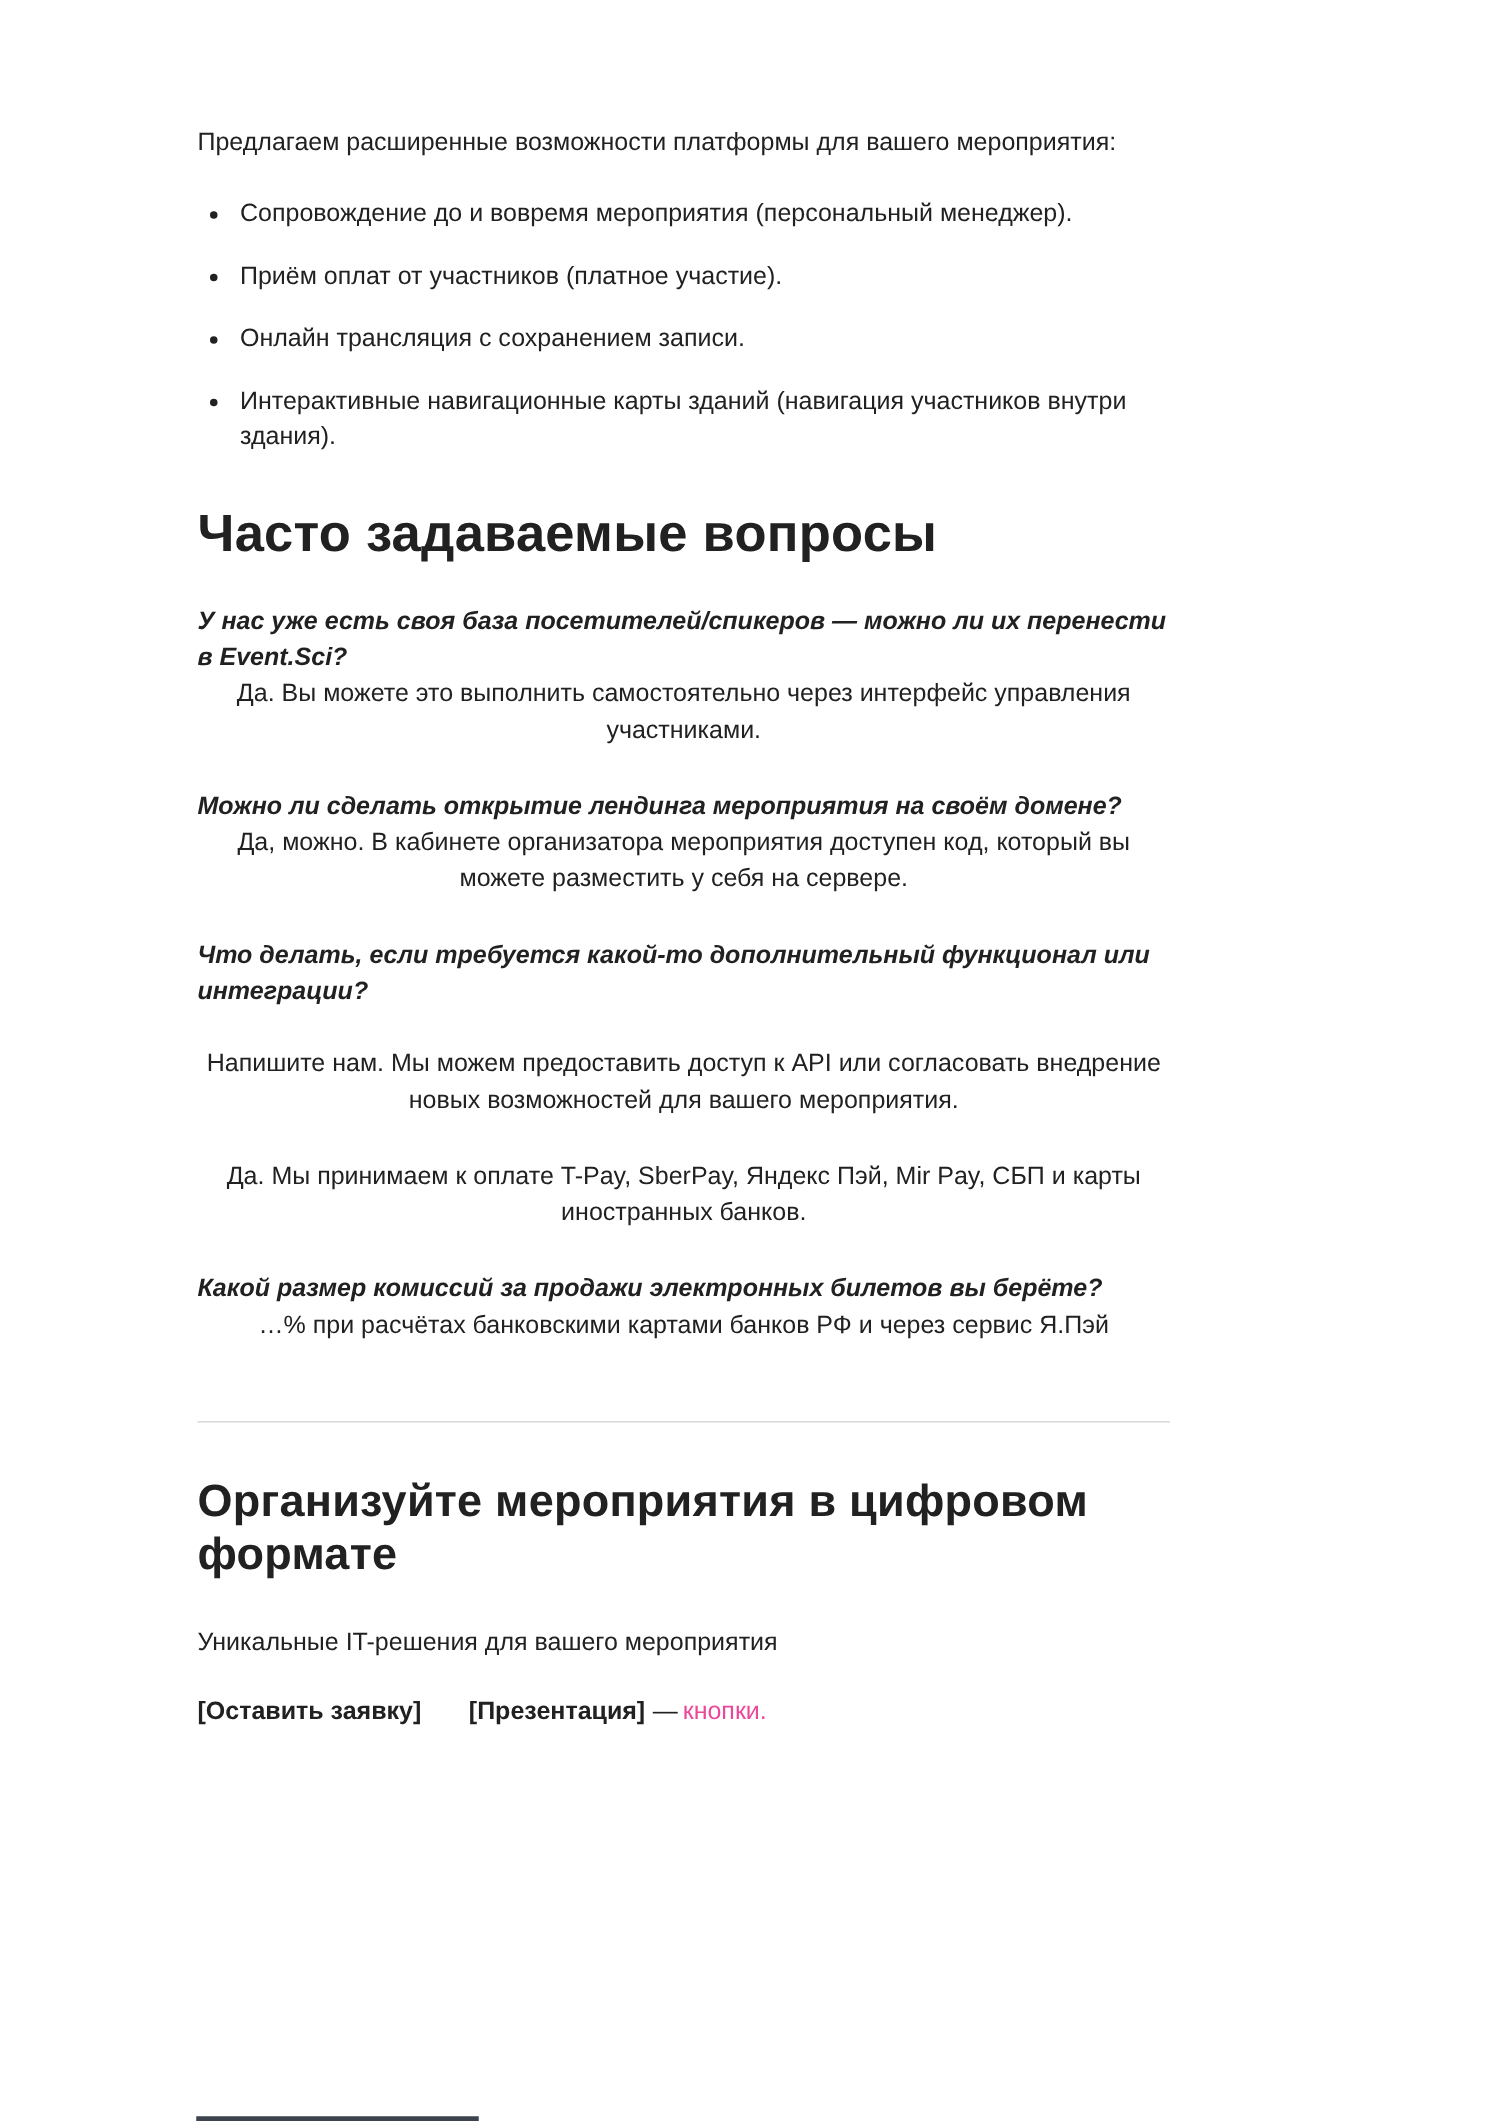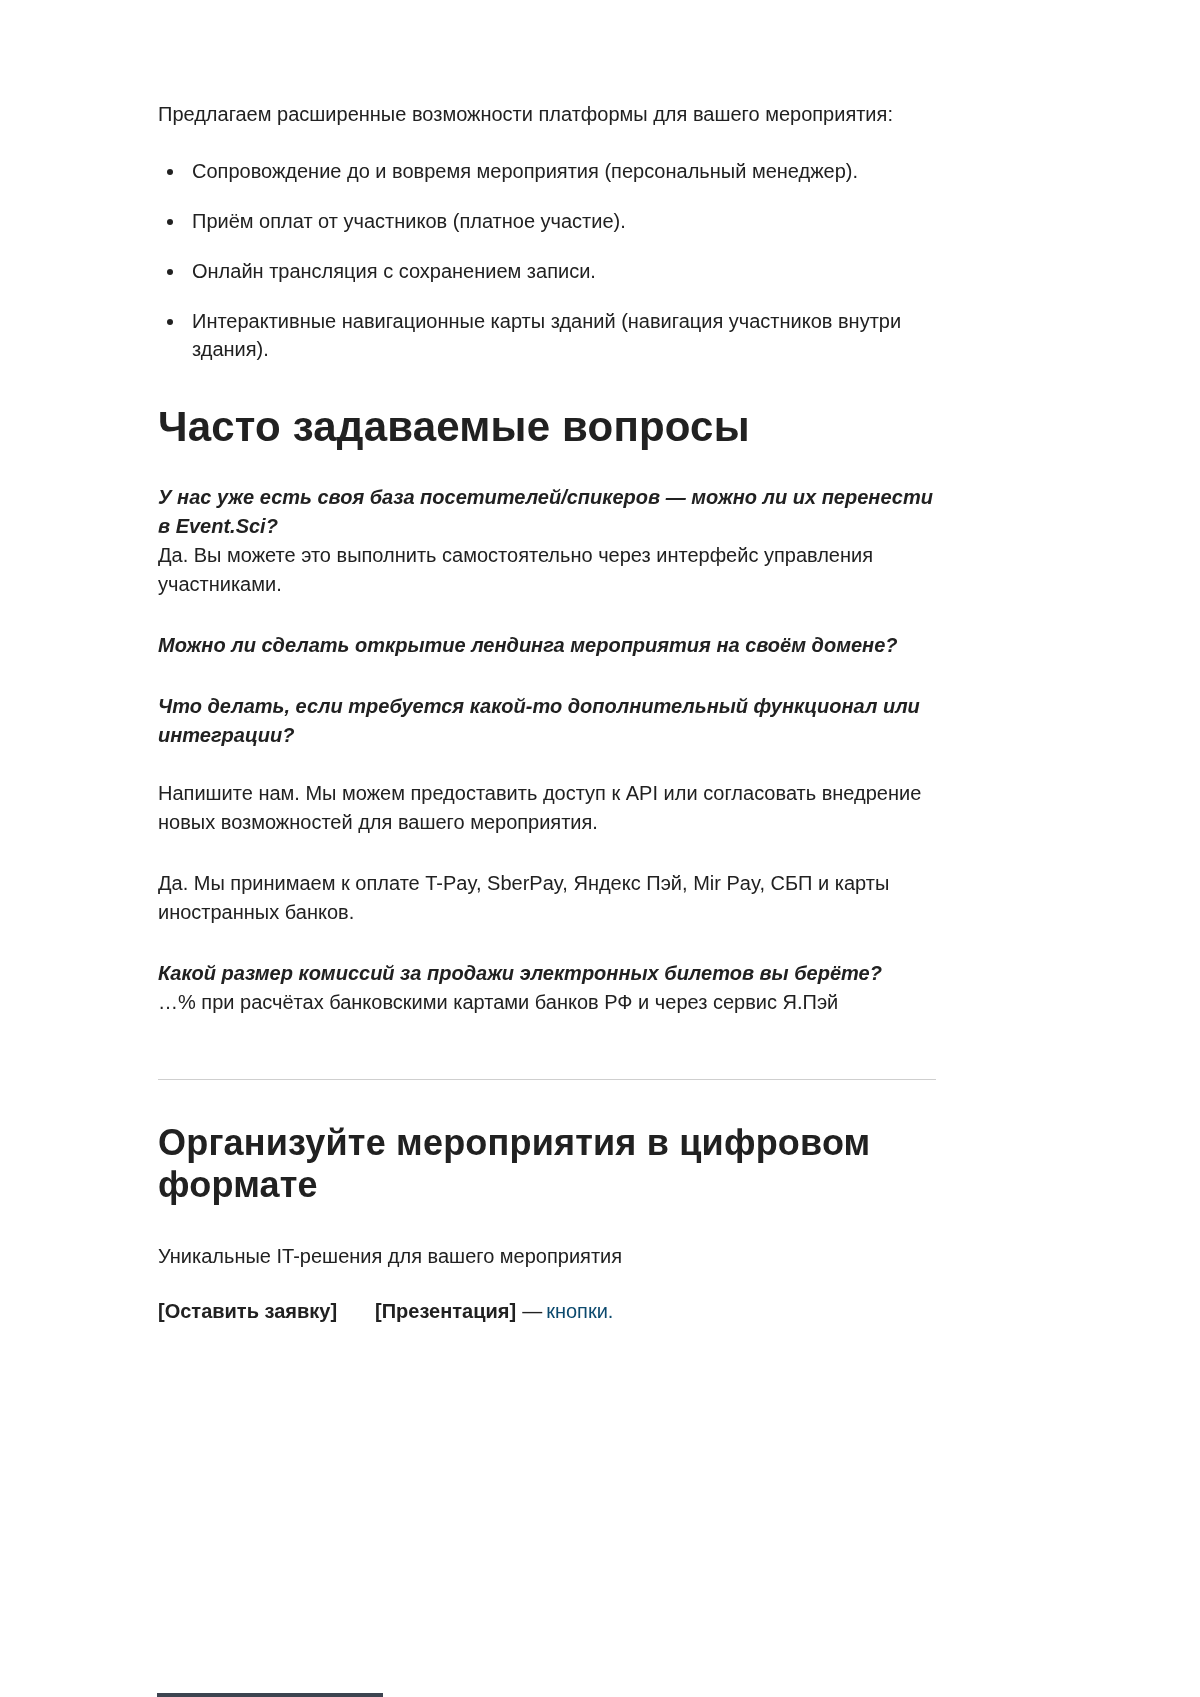--- a/index.html
+++ b/index.html
@@ -51,20 +51,21 @@
     font-weight: 700;
     line-height: 1.45;
     margin: 0;
     font-style: italic;
   }
   .faq-item .answer {
     font-size: 20px;
     font-weight: 400;
     line-height: 1.45;
     margin: 0;
+    text-align: center;
   }
   .faq-item.gap-after-question .answer {
     margin-top: 29px;
   }
   .divider {
     border: none;
     border-top: 1px solid #cfcfcf;
     margin: 62px 0 0 0;
   }
   h1.footer-heading {
@@ -121,20 +122,21 @@
 
   <h2 class="faq-heading">Часто задаваемые вопросы</h2>
 
   <div class="faq-item">
     <p class="question">У нас уже есть своя база посетителей/спикеров — можно ли их перенести в Event.Sci?</p>
     <p class="answer">Да. Вы можете это выполнить самостоятельно через интерфейс управления участниками.</p>
   </div>
 
   <div class="faq-item">
     <p class="question">Можно ли сделать открытие лендинга мероприятия на своём домене?</p>
+    <p class="answer">Да, можно. В кабинете организатора мероприятия доступен код, который вы можете разместить у себя на сервере.</p>
   </div>
 
   <div class="faq-item gap-after-question">
     <p class="question">Что делать, если требуется какой-то дополнительный функционал или интеграции?</p>
     <p class="answer">Напишите нам. Мы можем предоставить доступ к API или согласовать внедрение новых возможностей для вашего мероприятия.</p>
   </div>
 
   <div class="faq-item">
     <p class="answer">Да. Мы принимаем к оплате T-Pay, SberPay, Яндекс Пэй, Mir Pay, СБП и карты иностранных банков.</p>
   </div>
@@ -144,18 +146,18 @@
     <p class="answer">…% при расчётах банковскими картами банков РФ и через сервис Я.Пэй</p>
   </div>
 
   <hr class="divider">
 
   <h1 class="footer-heading">Организуйте мероприятия в цифровом формате</h1>
 
   <p class="footer-subtitle">Уникальные IT-решения для вашего мероприятия</p>
 
   <p class="buttons-line">
-    <span class="btn-label first">[Оставить заявку]</span><span class="btn-label">[Презентация]</span><span class="sep">—</span><span class="note" style="color: #0c4a6e;">кнопки.</span>
+    <span class="btn-label first">[Оставить заявку]</span><span class="btn-label">[Презентация]</span><span class="sep">—</span><span class="note" style="color: #ec4899;">кнопки.</span>
   </p>
 
   <div class="page-bottom-artifact"></div>
 
 </div>
 
 </body></html>

